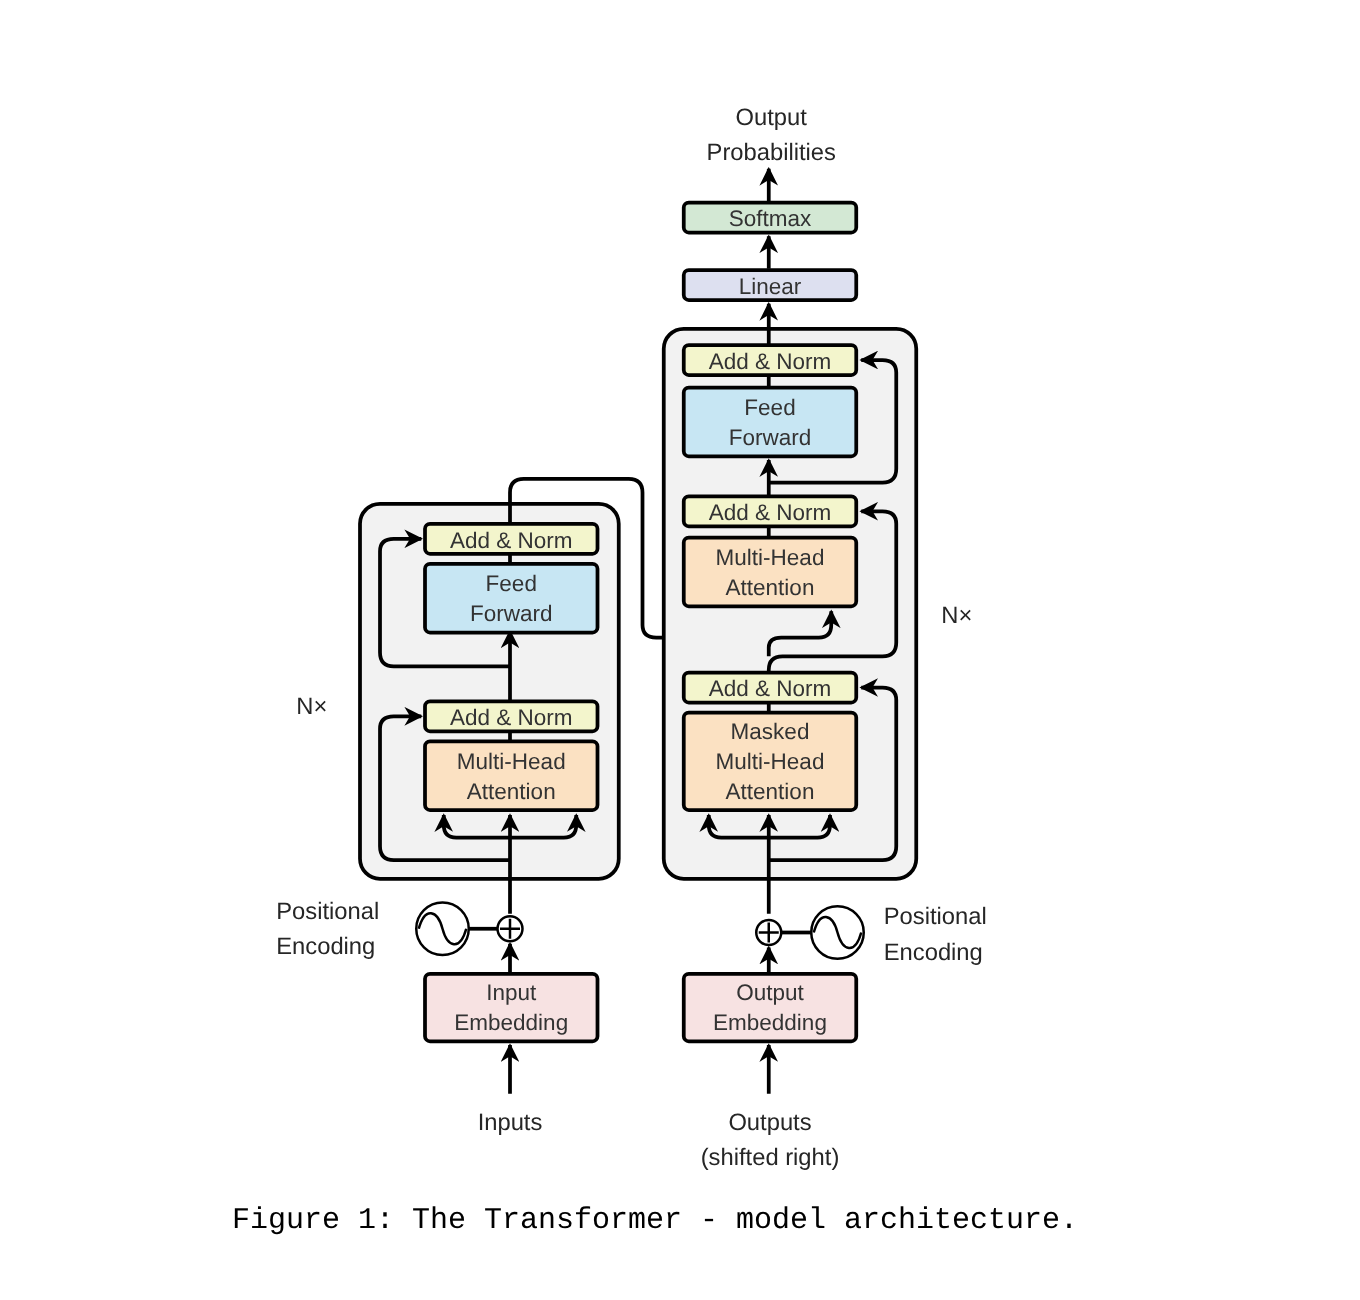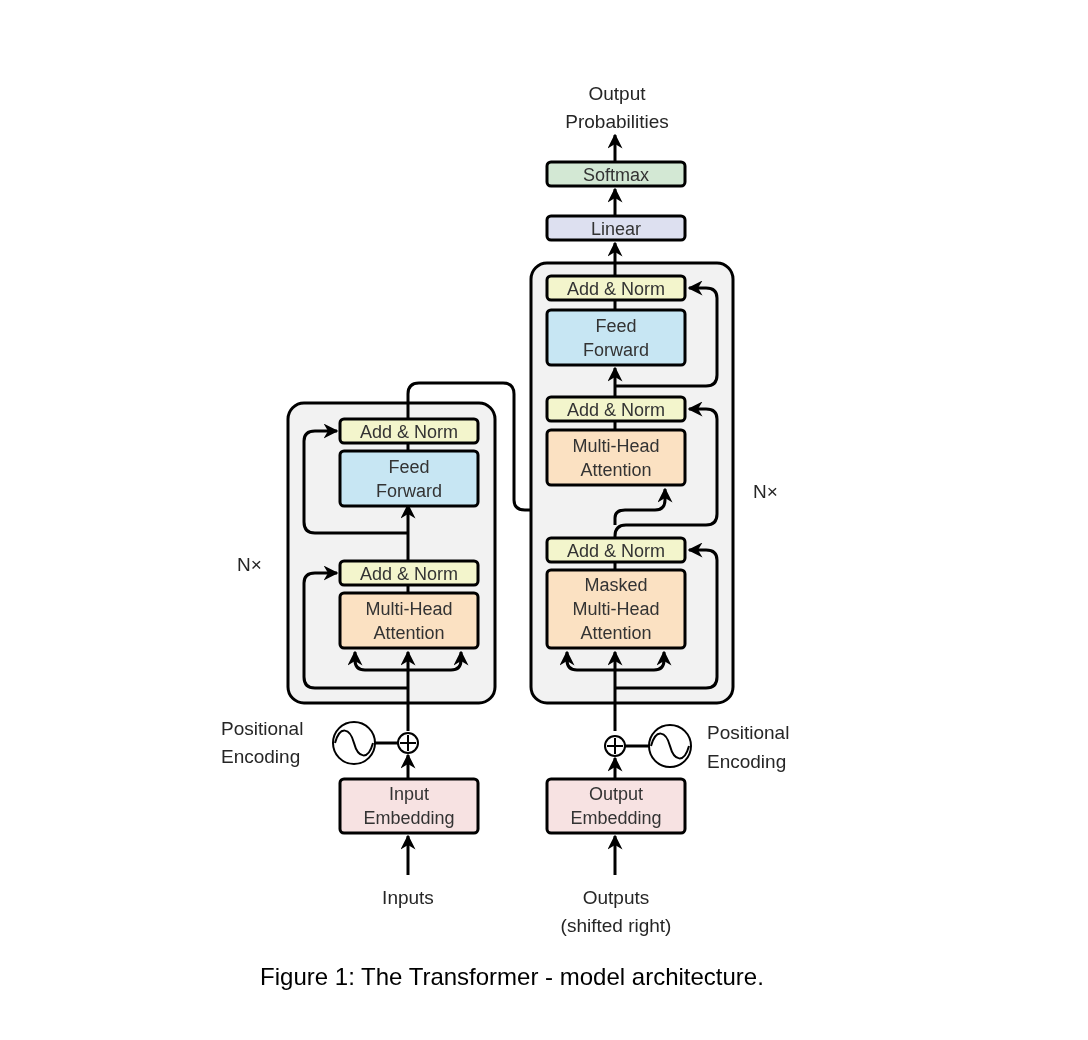--- a/index.html
+++ b/index.html
@@ -3,22 +3,22 @@
 <meta charset="utf-8">
 <style>
   html, body { margin: 0; padding: 0; background: #ffffff; }
   body { width: 1088px; height: 1040px; position: relative; overflow: hidden; }
   #diagram { position: absolute; left: 0; top: 0; }
   .lbl { font-family: "Liberation Sans", sans-serif; font-size: 19px; fill: #262626; }
   .blk-text { font-family: "Liberation Sans", sans-serif; font-size: 18px; fill: #333333; }
   .stack { fill: #f2f2f2; stroke: #000; stroke-width: 3; }
   .blk { stroke: #000; stroke-width: 3; }
   .wire { fill: none; stroke: #000; stroke-width: 3; }
-  .caption { position: absolute; left: 0; width: 1024px; top: 963px; text-align: center;
-    font-family: Liberation Sans, sans-serif; font-size: 24px; color: #000; }
+  .caption { position: absolute; left: 12px; width: 1024px; top: 963px; text-align: center;
+    font-family: Liberation Mono, monospace; font-size: 24px; color: #000; }
 </style>
 </head>
 <body>
 
 <svg id="diagram" width="1088" height="1040" viewBox="0 0 1088 1040">
   <defs>
     <marker id="ah" viewBox="0 0 10 10" refX="9" refY="5" markerWidth="5" markerHeight="5" orient="auto-start-reverse">
       <path d="M0,0 L10,5 L0,10 L3,5 z" fill="#000"></path>
     </marker>
   </defs>

